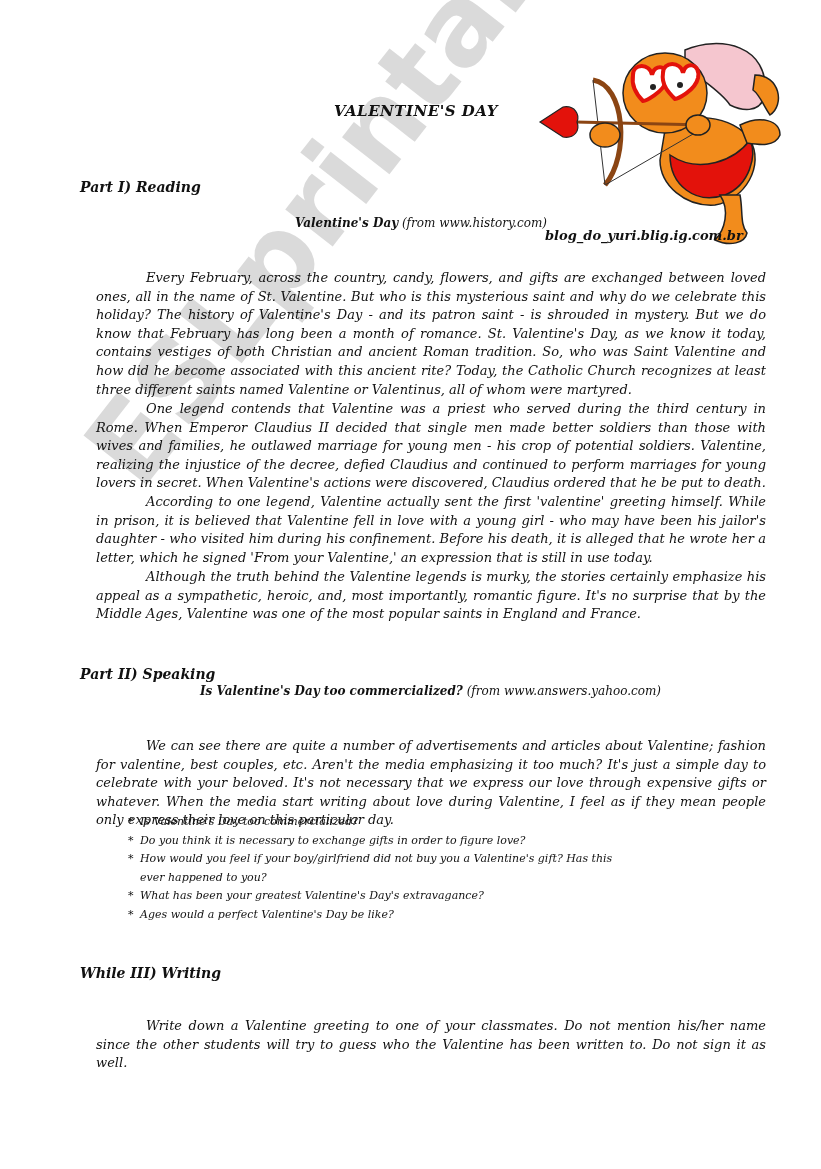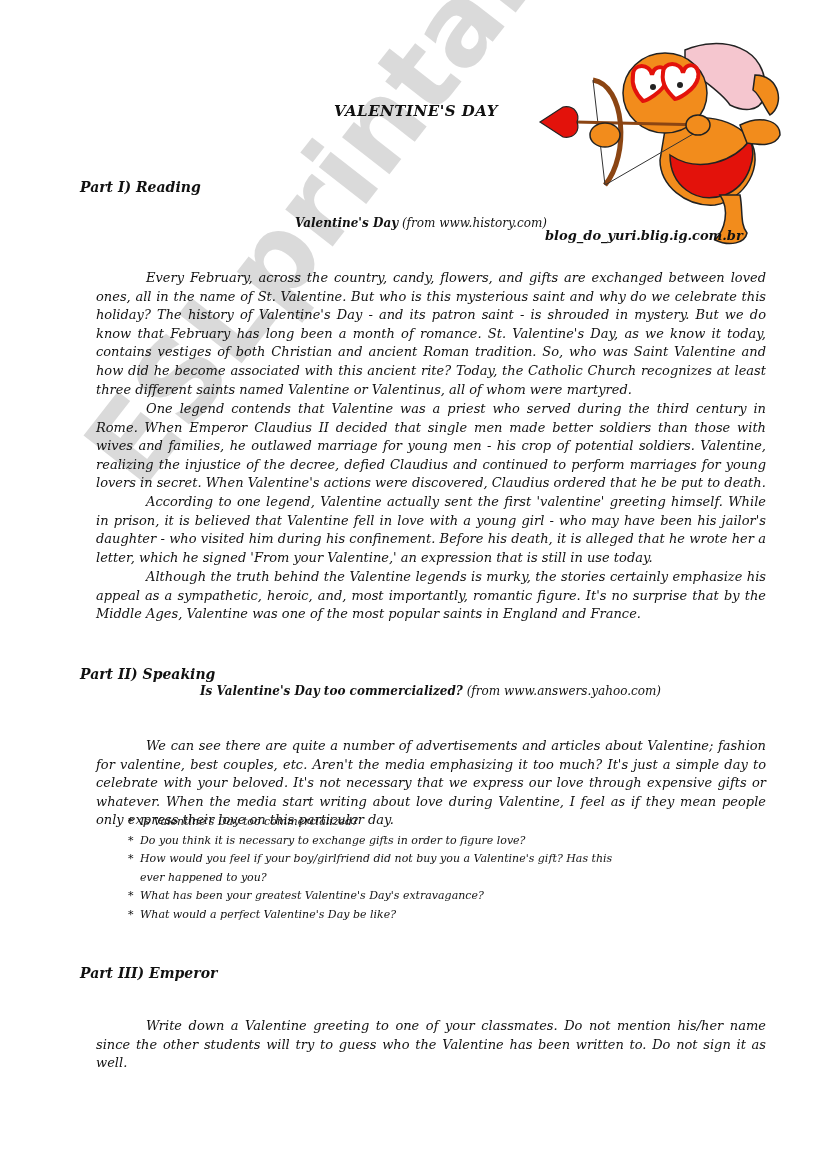--- a/index.html
+++ b/index.html
@@ -75,20 +75,20 @@
 
   <div class="subtitle" style="left:200px; top:684px;text-align:center;"><b>Is Valentine's Day too commercialized?</b><span> (from  www.answers.yahoo.com)</span></div>
 
   <p class="para" style="top:721px;"><span class="indent"></span><span>We can see there are quite a number of advertisements and articles about Valentine; fashion for valentine, best couples, etc. Aren't the media emphasizing it too much? It's just a simple day to celebrate with your beloved. It's not necessary that we express our love through expensive gifts or whatever. When the media start writing about love during Valentine,  I feel as if they mean people only express their love on this particular day.</span></p>
 
   <ul class="questions">
     <li><span class="bullet">*</span><span>Is Valentine's Day too commercialized?</span></li>
     <li><span class="bullet">*</span><span>Do you think it is necessary to exchange gifts in order to figure love?</span></li>
     <li><span class="bullet">*</span><span>How would you feel if your boy/girlfriend did not buy you a Valentine's gift? Has this ever happened to you?</span></li>
     <li><span class="bullet">*</span><span>What has been your greatest Valentine's Day's extravagance?</span></li>
-    <li><span class="bullet">*</span><span>What would a perfect Valentine's Day be like?</span></li>
+    <li><span class="bullet">*</span><span>Ages would a perfect Valentine's Day be like?</span></li>
   </ul>
 
-  <div class="part-heading" style="top:965px;">Part III) Emperor</div>
+  <div class="part-heading" style="top:965px;">While III) Writing</div>
 
   <p class="para" style="top:1001px;"><span class="indent"></span><span>Write down a Valentine greeting to one of your classmates. Do not mention his/her name since the other students will try to guess who the Valentine has been written to. Do not sign it as well.</span></p>
 
 </div>
 
 </body></html>

